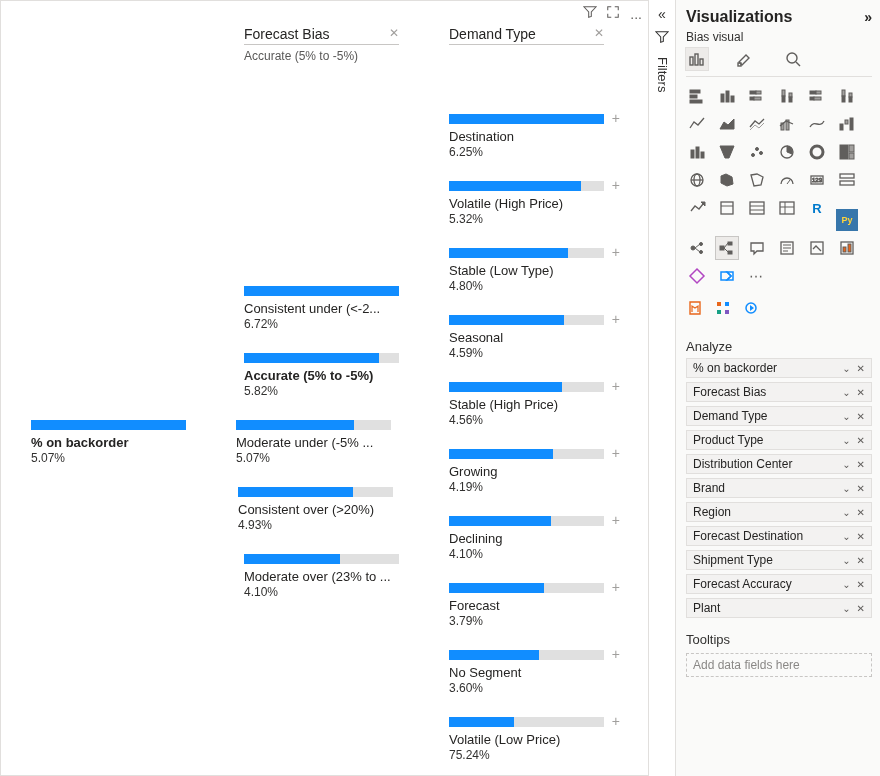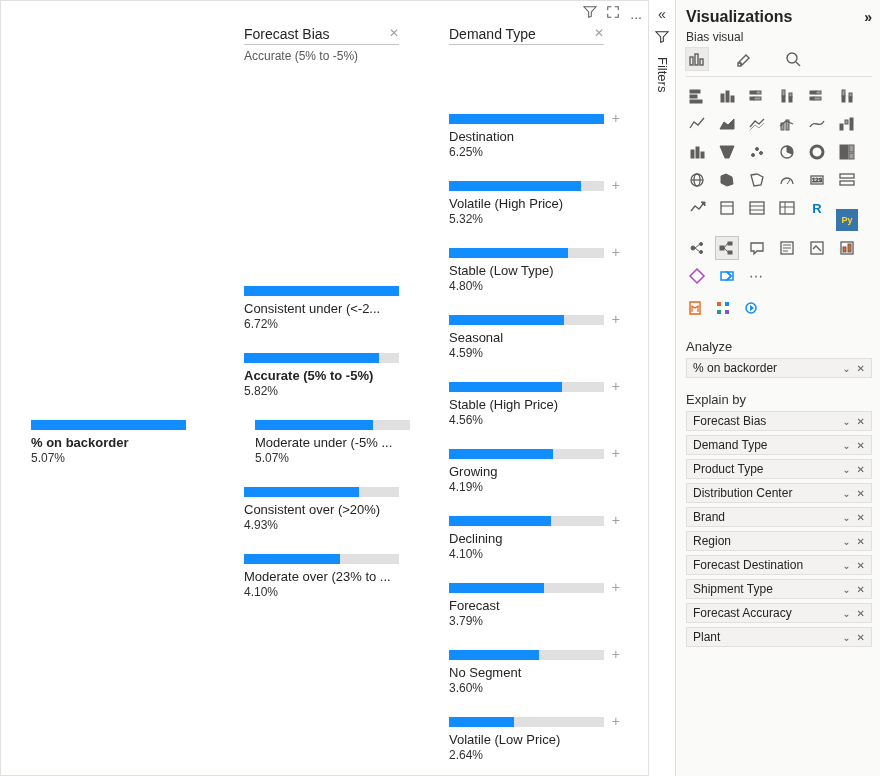--- a/index.html
+++ b/index.html
@@ -135,28 +135,28 @@
         <div class="label">Consistent under (&lt;-2...</div>
         <div class="value">6.72%</div>
       </div>
       <div class="node selected" style="left: 243px; top: 352px;">
         <div class="bar">
           <div class="fill" style="width:87%"></div>
         </div>
         <div class="label">Accurate (5% to -5%)</div>
         <div class="value">5.82%</div>
       </div>
-      <div class="node" style="left: 254px; top: 419px;">
+      <div class="node" style="left: 235px; top: 419px;">
         <div class="bar">
           <div class="fill" style="width:76%"></div>
         </div>
         <div class="label">Moderate under (-5% ...</div>
         <div class="value">5.07%</div>
       </div>
-      <div class="node" style="left: 243px; top: 486px;">
+      <div class="node" style="left: 237px; top: 486px;">
         <div class="bar">
           <div class="fill" style="width:74%"></div>
         </div>
         <div class="label">Consistent over (&gt;20%)</div>
         <div class="value">4.93%</div>
       </div>
       <div class="node" style="left: 243px; top: 553px;">
         <div class="bar">
           <div class="fill" style="width:62%"></div>
         </div>
@@ -236,21 +236,21 @@
         </div>
         <div class="label">No Segment</div>
         <div class="value">3.60%</div>
       </div>
       <div class="node" style="left: 448px; top: 716px;">
         <span class="plus">+</span>
         <div class="bar">
           <div class="fill" style="width:42%"></div>
         </div>
         <div class="label">Volatile (Low Price)</div>
-        <div class="value">2.64%</div>
+        <div class="value">75.24%</div>
       </div>
     </div>
 </div>
 
 <div class="filters-rail">
   <span class="chevron">«</span>
   <span class="icon">
     <svg width="14" height="14" viewBox="0 0 16 16">
         <path d="M1 2h14l-5.5 6v5l-3 1v-6z" fill="none" stroke="#323130" stroke-width="1.2"></path>
       </svg>
@@ -552,21 +552,20 @@
 
   <div class="section-label">Analyze</div>
   <div class="field-pill">
     <span>% on backorder</span>
     <span class="acts">
       <span>⌄</span>
       <span>✕</span>
     </span>
   </div>
 
-  <div class="section-label">Explain by</div>
   <div id="explain-list">
       <div class="field-pill">
         <span>Forecast Bias</span>
         <span class="acts">
           <span>⌄</span>
           <span>✕</span>
         </span>
       </div>
       <div class="field-pill">
         <span>Demand Type</span>
@@ -626,13 +625,15 @@
       </div>
       <div class="field-pill">
         <span>Plant</span>
         <span class="acts">
           <span>⌄</span>
           <span>✕</span>
         </span>
       </div>
     </div>
 
+  <div class="section-label">Tooltips</div>
+  <div class="field-drop">Add data fields here</div>
 </div>
 
 </body></html>

